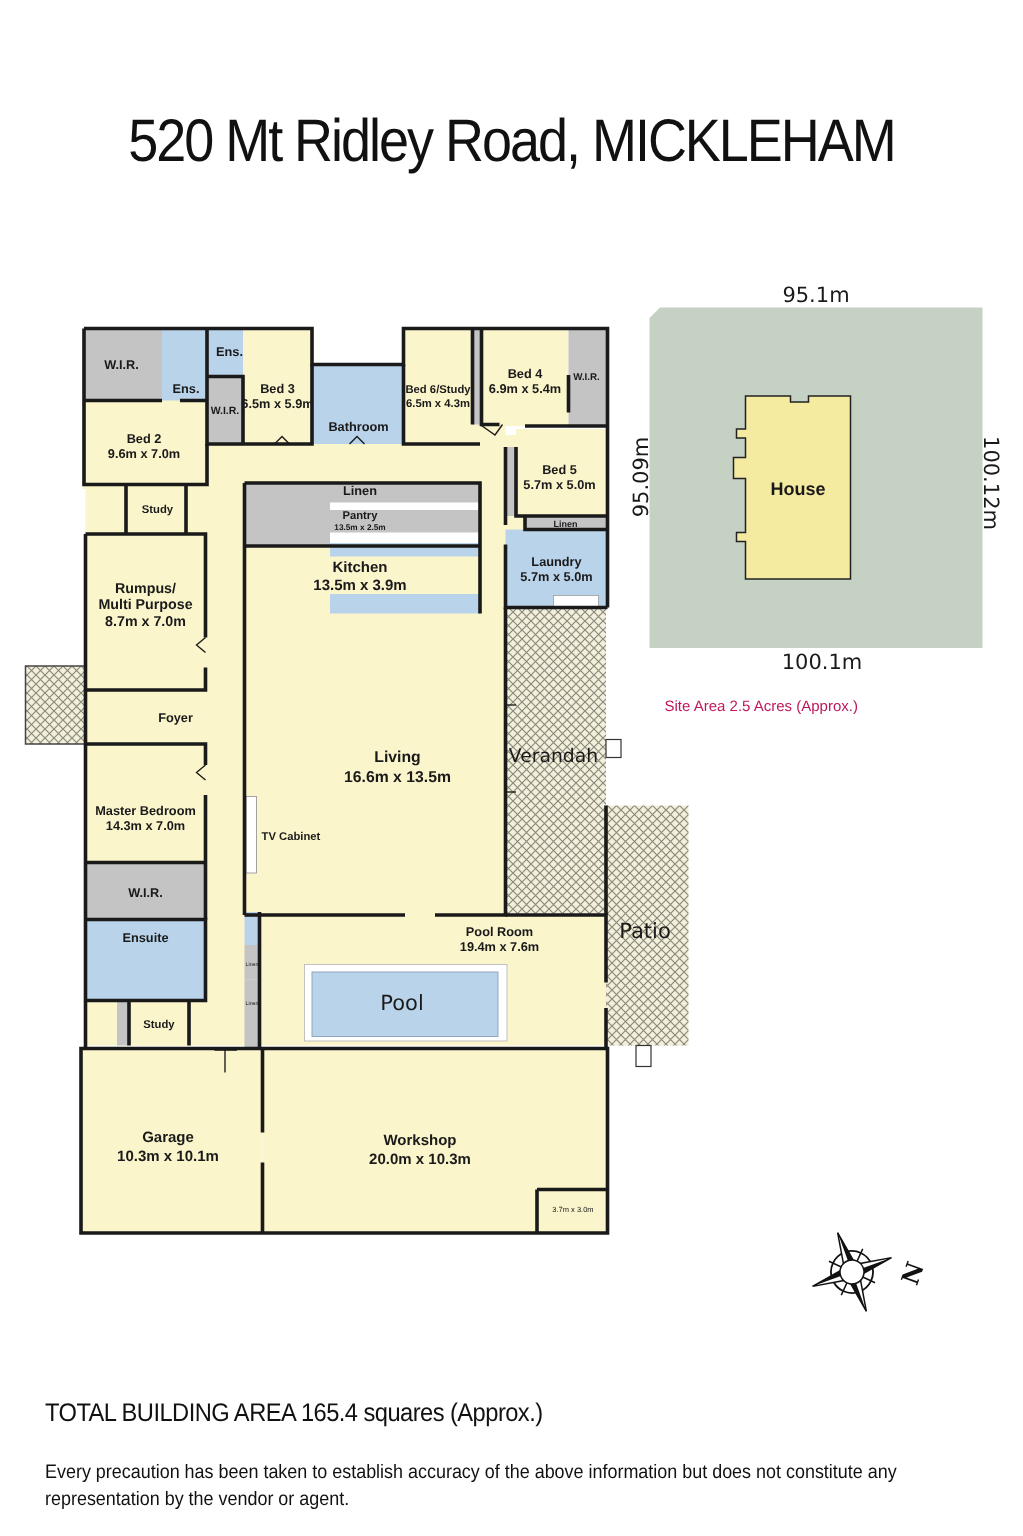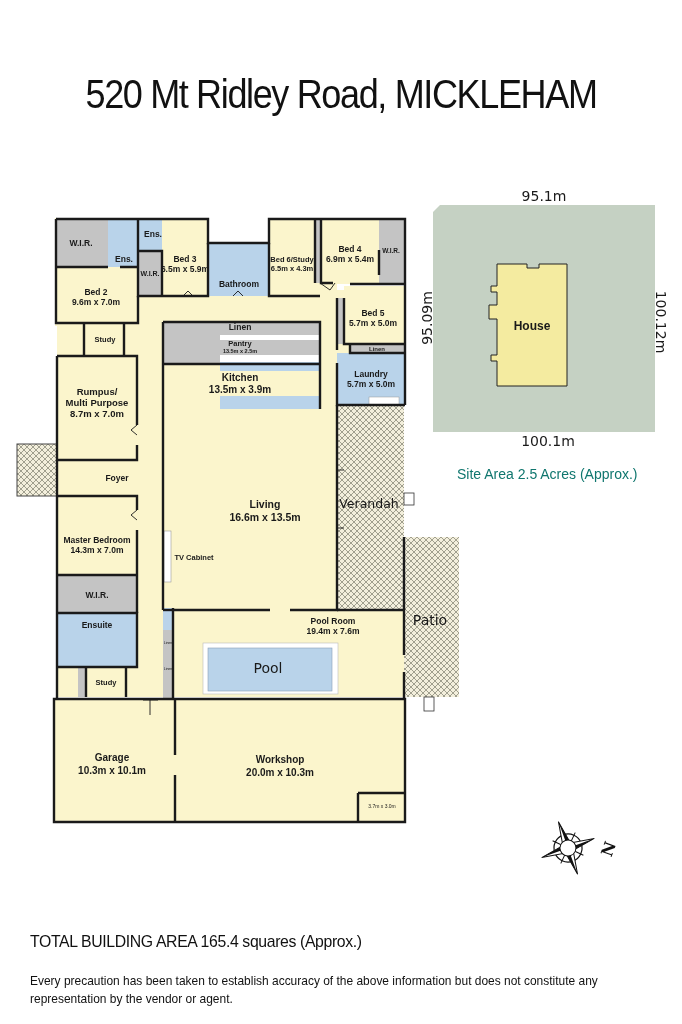--- a/index.html
+++ b/index.html
@@ -3,21 +3,21 @@
 <meta charset="utf-8">
 <style>
   html, body { margin:0; padding:0; background:#ffffff; }
   body { width:682px; height:1024px; position:relative; overflow:hidden; font-family:"Liberation Sans", sans-serif; color:#111; }
   .title { position:absolute; left:0; top:72px; width:682px; text-align:center; font-family:"Liberation Sans", sans-serif; font-size:40px; letter-spacing:-1.5px; transform:scaleX(0.9); transform-origin:center; color:#111; }
   svg.plan { position:absolute; left:0; top:0; }
   .rl { font-family:"Liberation Sans", sans-serif; fill:#1a1a1a; text-anchor:middle; }
   .big { font-family:"DejaVu Sans", sans-serif; fill:#1a1a1a; text-anchor:middle; }
   .total { position:absolute; left:30px; top:932px; font-size:17px; letter-spacing:-0.4px; color:#111; transform:scaleX(0.93); transform-origin:left; white-space:nowrap; }
   .disclaimer { position:absolute; left:30px; top:972px; width:660px; font-size:13px; line-height:18px; color:#111; transform:scaleX(0.92); transform-origin:left; }
-  .site-area { position:absolute; left:457px; top:466px; font-size:14px; color:#0f766e; white-space:nowrap; }
+  .site-area { position:absolute; left:443px; top:466px; font-size:10px; color:#be185d; white-space:nowrap; }
 </style>
 </head>
 <body>
 
 <div class="title">520 Mt Ridley Road, MICKLEHAM</div>
 
 <svg class="plan" width="682" height="1024" viewBox="0 0 682 1024">
   <defs>
     <pattern id="hatch" width="6" height="6" patternUnits="userSpaceOnUse">
       <rect width="6" height="6" fill="#f3efdc"></rect>

